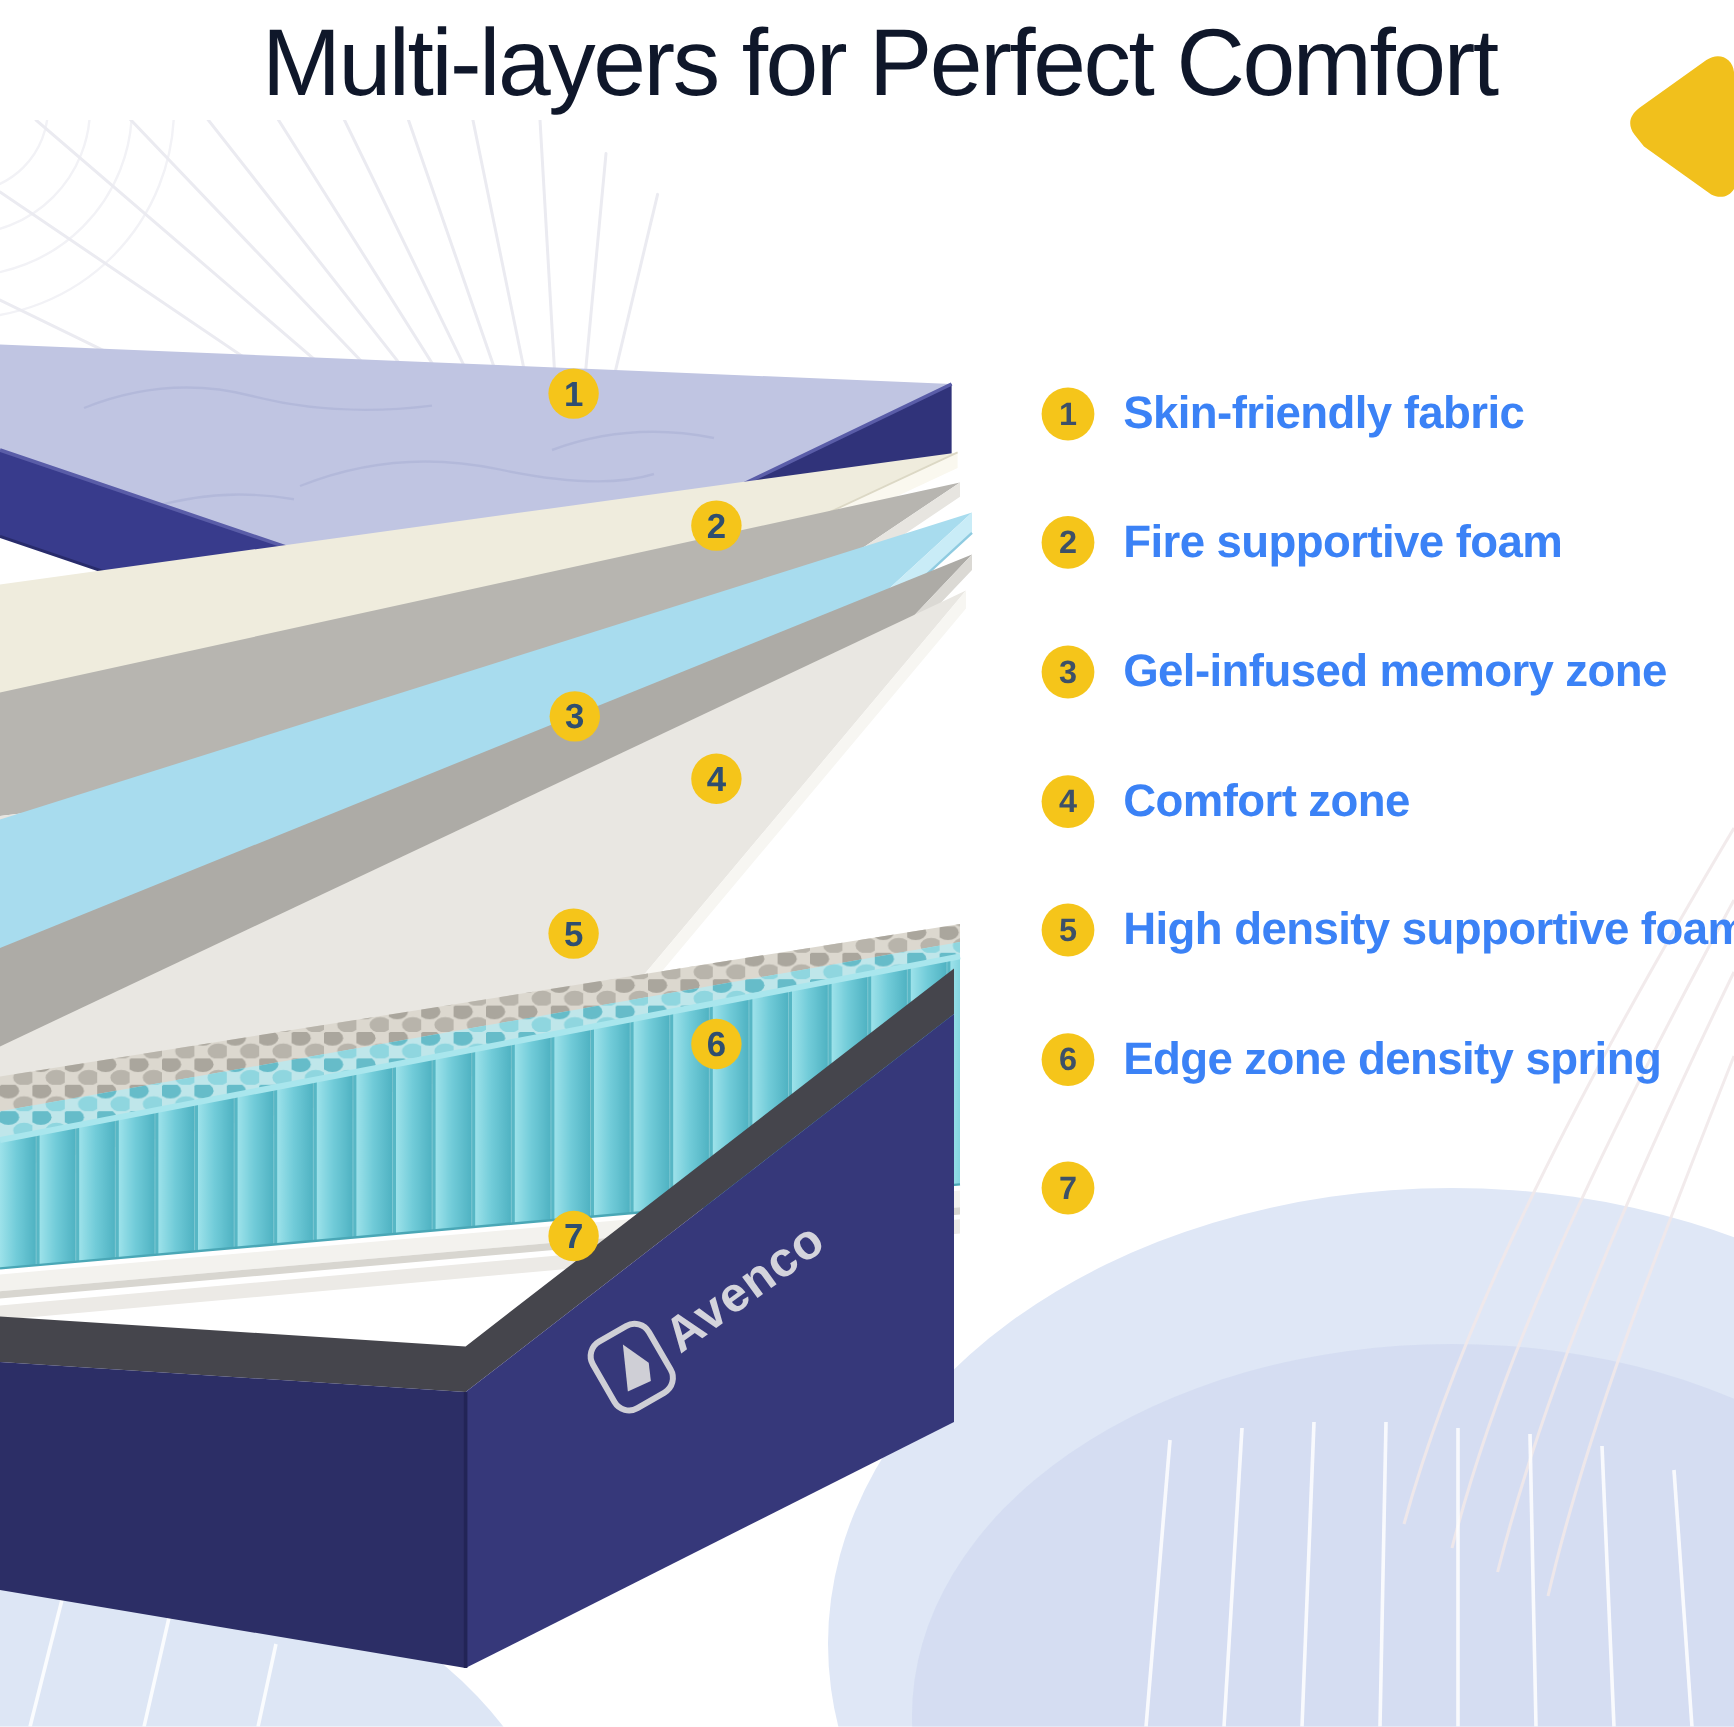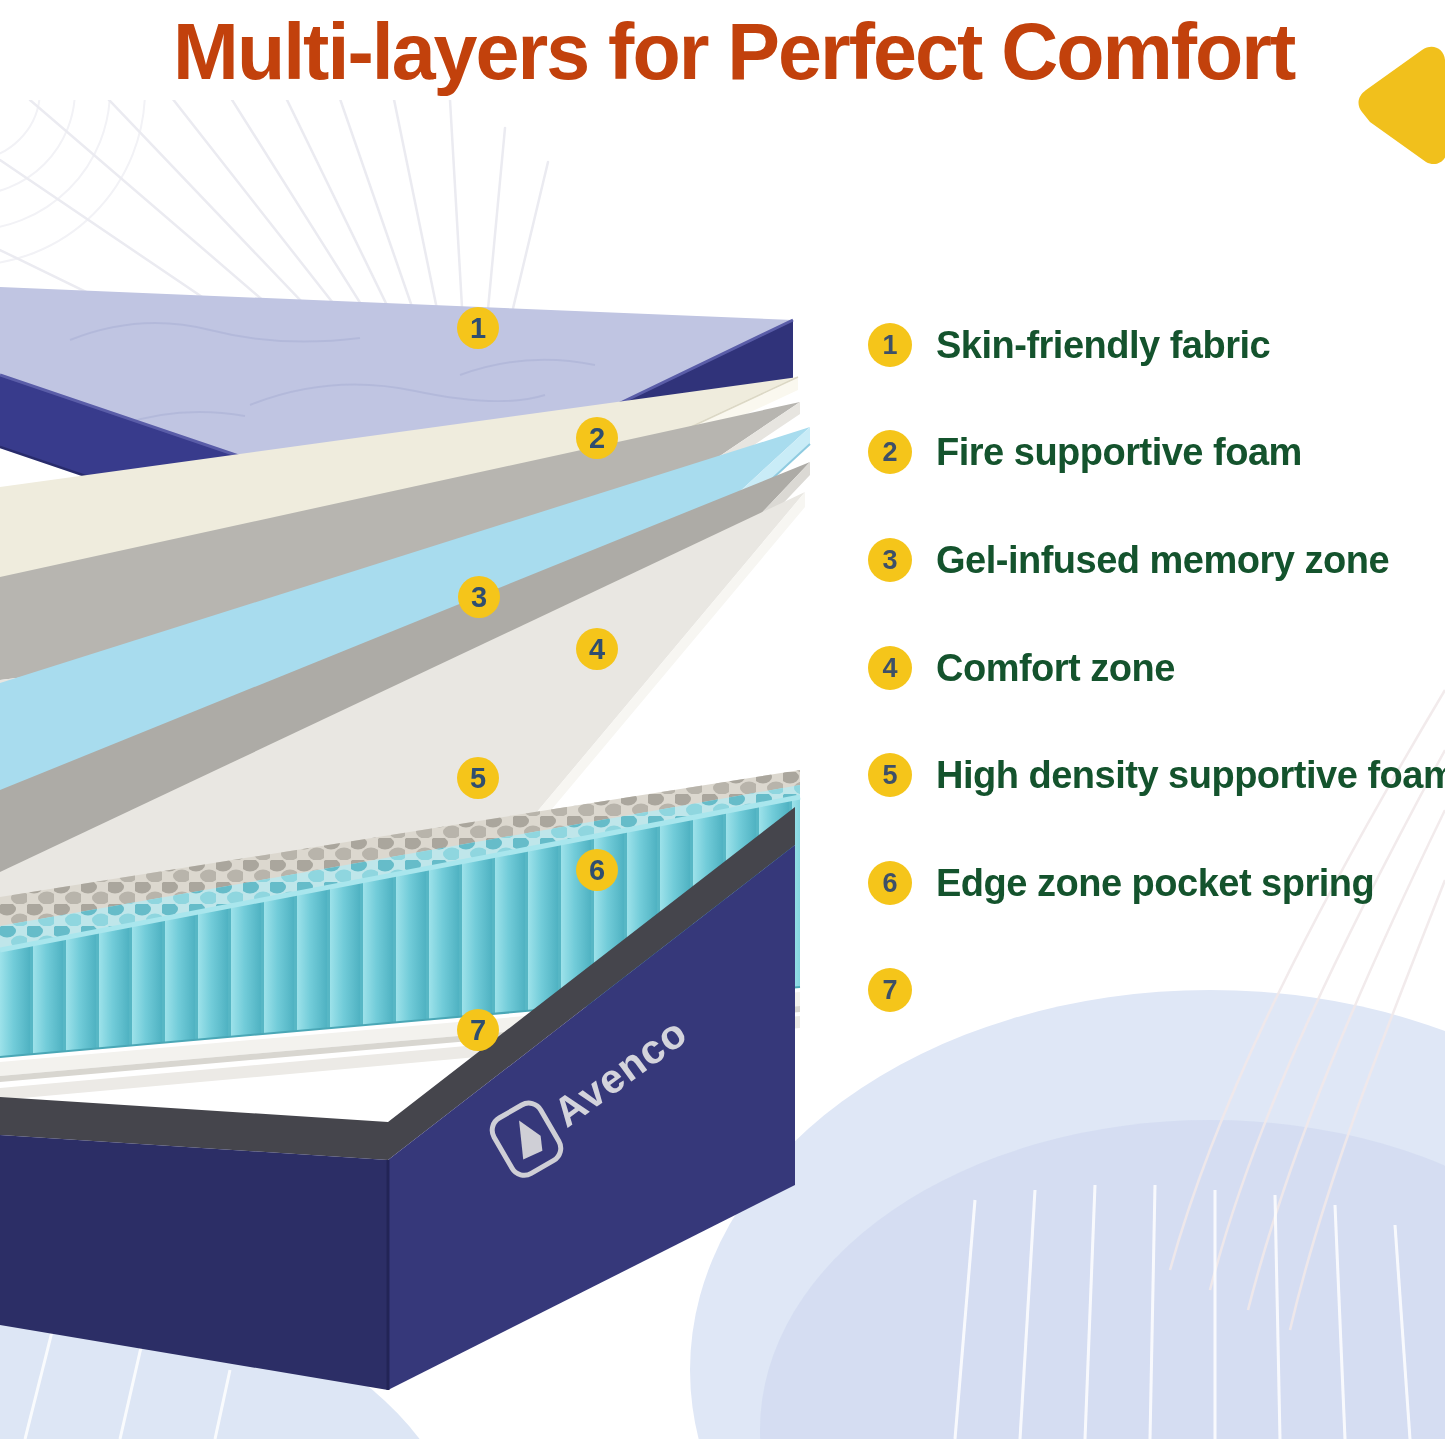--- a/index.html
+++ b/index.html
@@ -3,22 +3,22 @@
 <meta charset="utf-8">
 <style>
   html,body{margin:0;padding:0;background:#ffffff;}
   #canvas{
     position:relative;width:1445px;height:1439px;overflow:hidden;background:#ffffff;
     font-family:"Liberation Sans", sans-serif;
   }
   
   .title{
     position:absolute;top:6px;left:50%;transform:translateX(-49%);
-    font-size:79px;font-weight:700;letter-spacing:-2px;white-space:nowrap;
-    color:#c2410c;z-index:5;
+    font-size:79px;font-weight:400;letter-spacing:-2px;white-space:nowrap;
+    color:#0f172a;z-index:5;
   }
   .marker-wrap{position:absolute;top:40px;left:1348px;width:100px;height:140px;z-index:4;}
   
   .bg-ellipse{
     position:absolute;left:690px;top:990px;width:1040px;height:760px;border-radius:50%;
     background:#dfe7f6;z-index:0;
   }
   .bg-ellipse-inner{
     position:absolute;left:760px;top:1120px;width:900px;height:620px;border-radius:50%;
     background:#ccd5ee;opacity:.55;z-index:0;
@@ -34,21 +34,21 @@
   .badge-num{font-size:29px;font-weight:700;fill:#2f4e70;}
   .logo-text{font-size:41px;font-weight:700;fill:#d4d4dc;letter-spacing:1px;}
   
   .legend{position:absolute;left:0;top:0;width:1445px;height:1439px;z-index:3;pointer-events:none;}
   .legend-row{position:absolute;left:868px;display:flex;align-items:center;gap:24px;height:44px;}
   .legend-dot{
     width:44px;height:44px;border-radius:50%;background:#f5c51a;flex:0 0 44px;
     display:flex;align-items:center;justify-content:center;
     color:#3d5068;font-size:27px;font-weight:700;
   }
-  .legend-label{font-size:38px;font-weight:700;letter-spacing:-.5px;color:#14532d;white-space:nowrap;}
+  .legend-label{font-size:38px;font-weight:700;letter-spacing:-.5px;color:#3b82f6;white-space:nowrap;}
 </style>
 </head>
 <body>
 
 <div id="canvas">
 
   <div class="bg-ellipse"></div>
   <div class="bg-ellipse-inner"></div>
   <div class="bg-wedge"></div>
 
@@ -244,20 +244,20 @@
     <div class="legend-row" style="top:646px">
       <div class="legend-dot">4</div>
       <div class="legend-label">Comfort zone</div>
     </div>
     <div class="legend-row" style="top:753px">
       <div class="legend-dot">5</div>
       <div class="legend-label">High density supportive foam</div>
     </div>
     <div class="legend-row" style="top:861px">
       <div class="legend-dot">6</div>
-      <div class="legend-label">Edge zone pocket spring</div>
+      <div class="legend-label">Edge zone density spring</div>
     </div>
     <div class="legend-row" style="top:968px">
       <div class="legend-dot">7</div>
     </div>
   </div>
 
 </div>
 
 </body></html>

